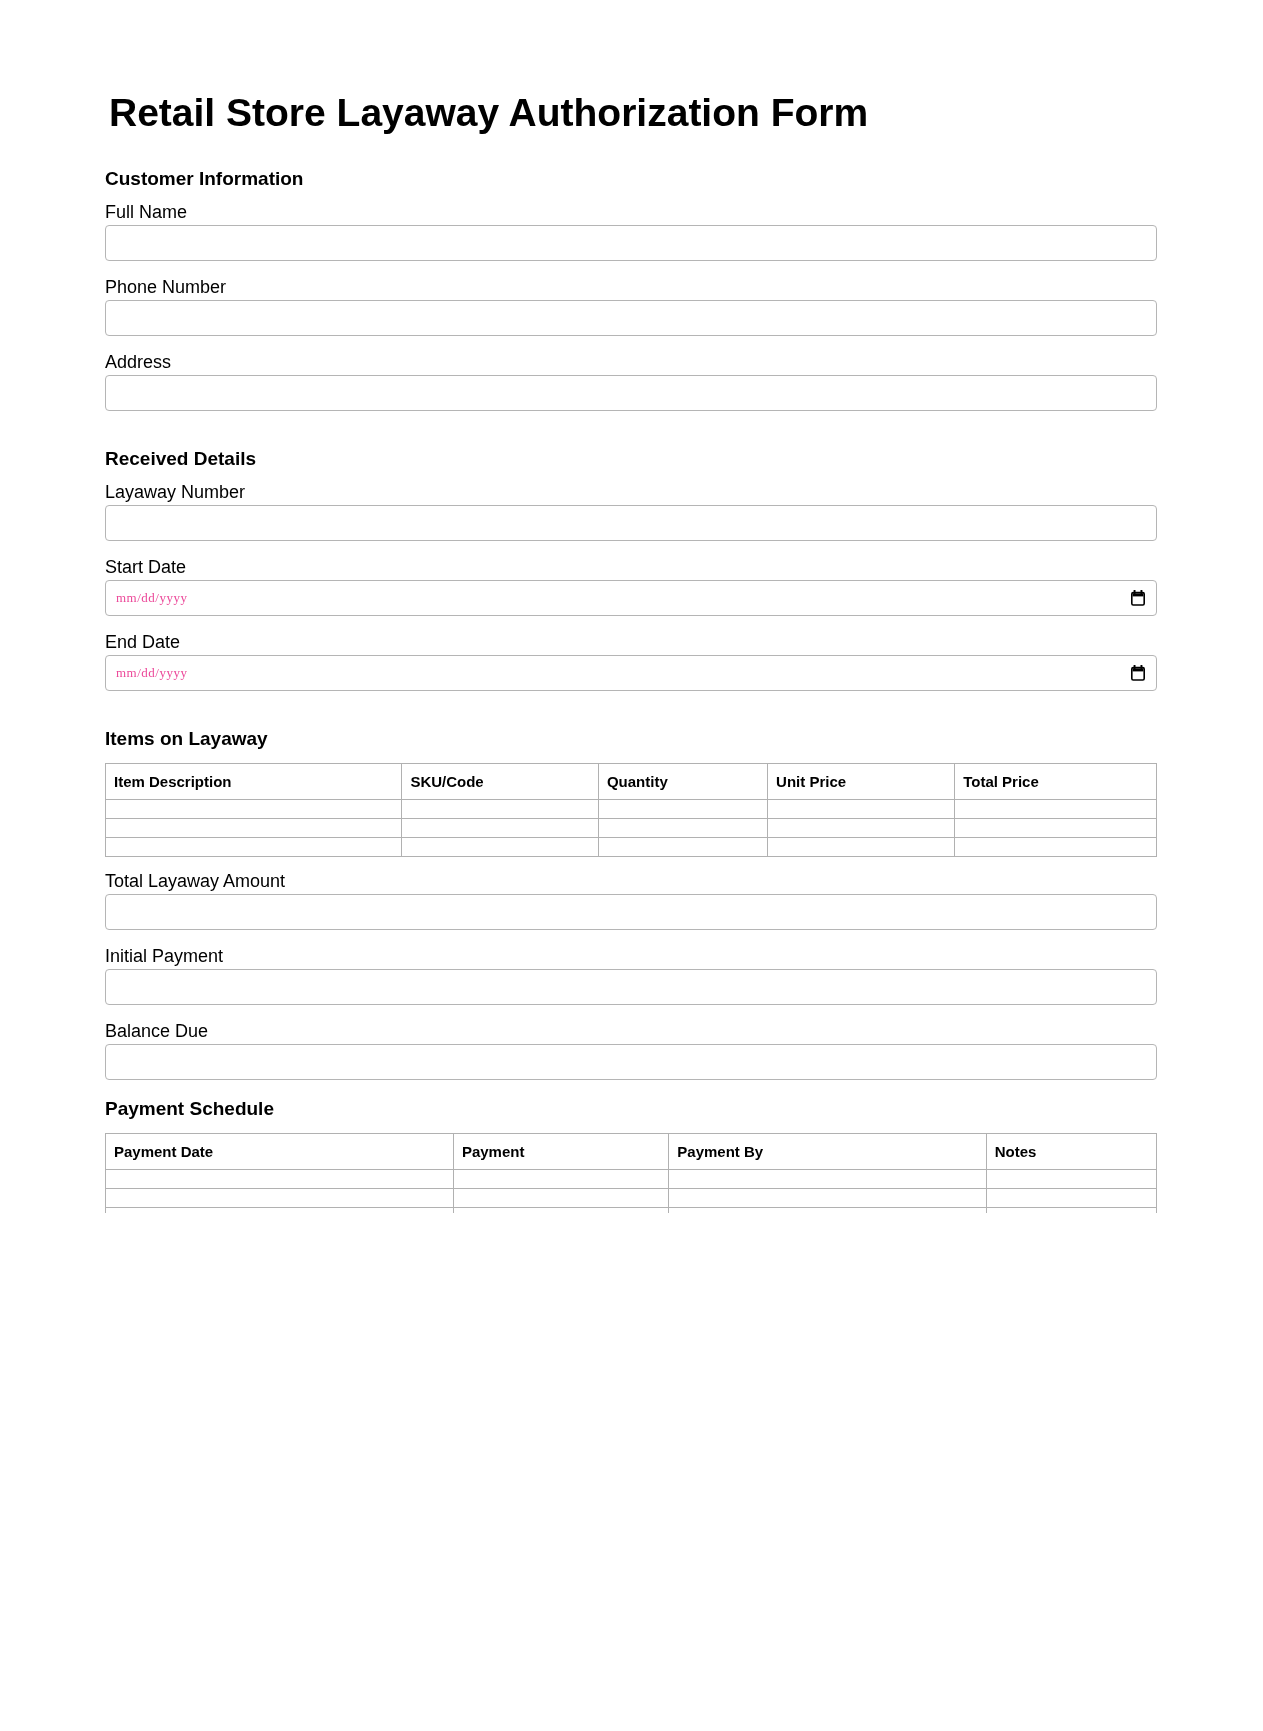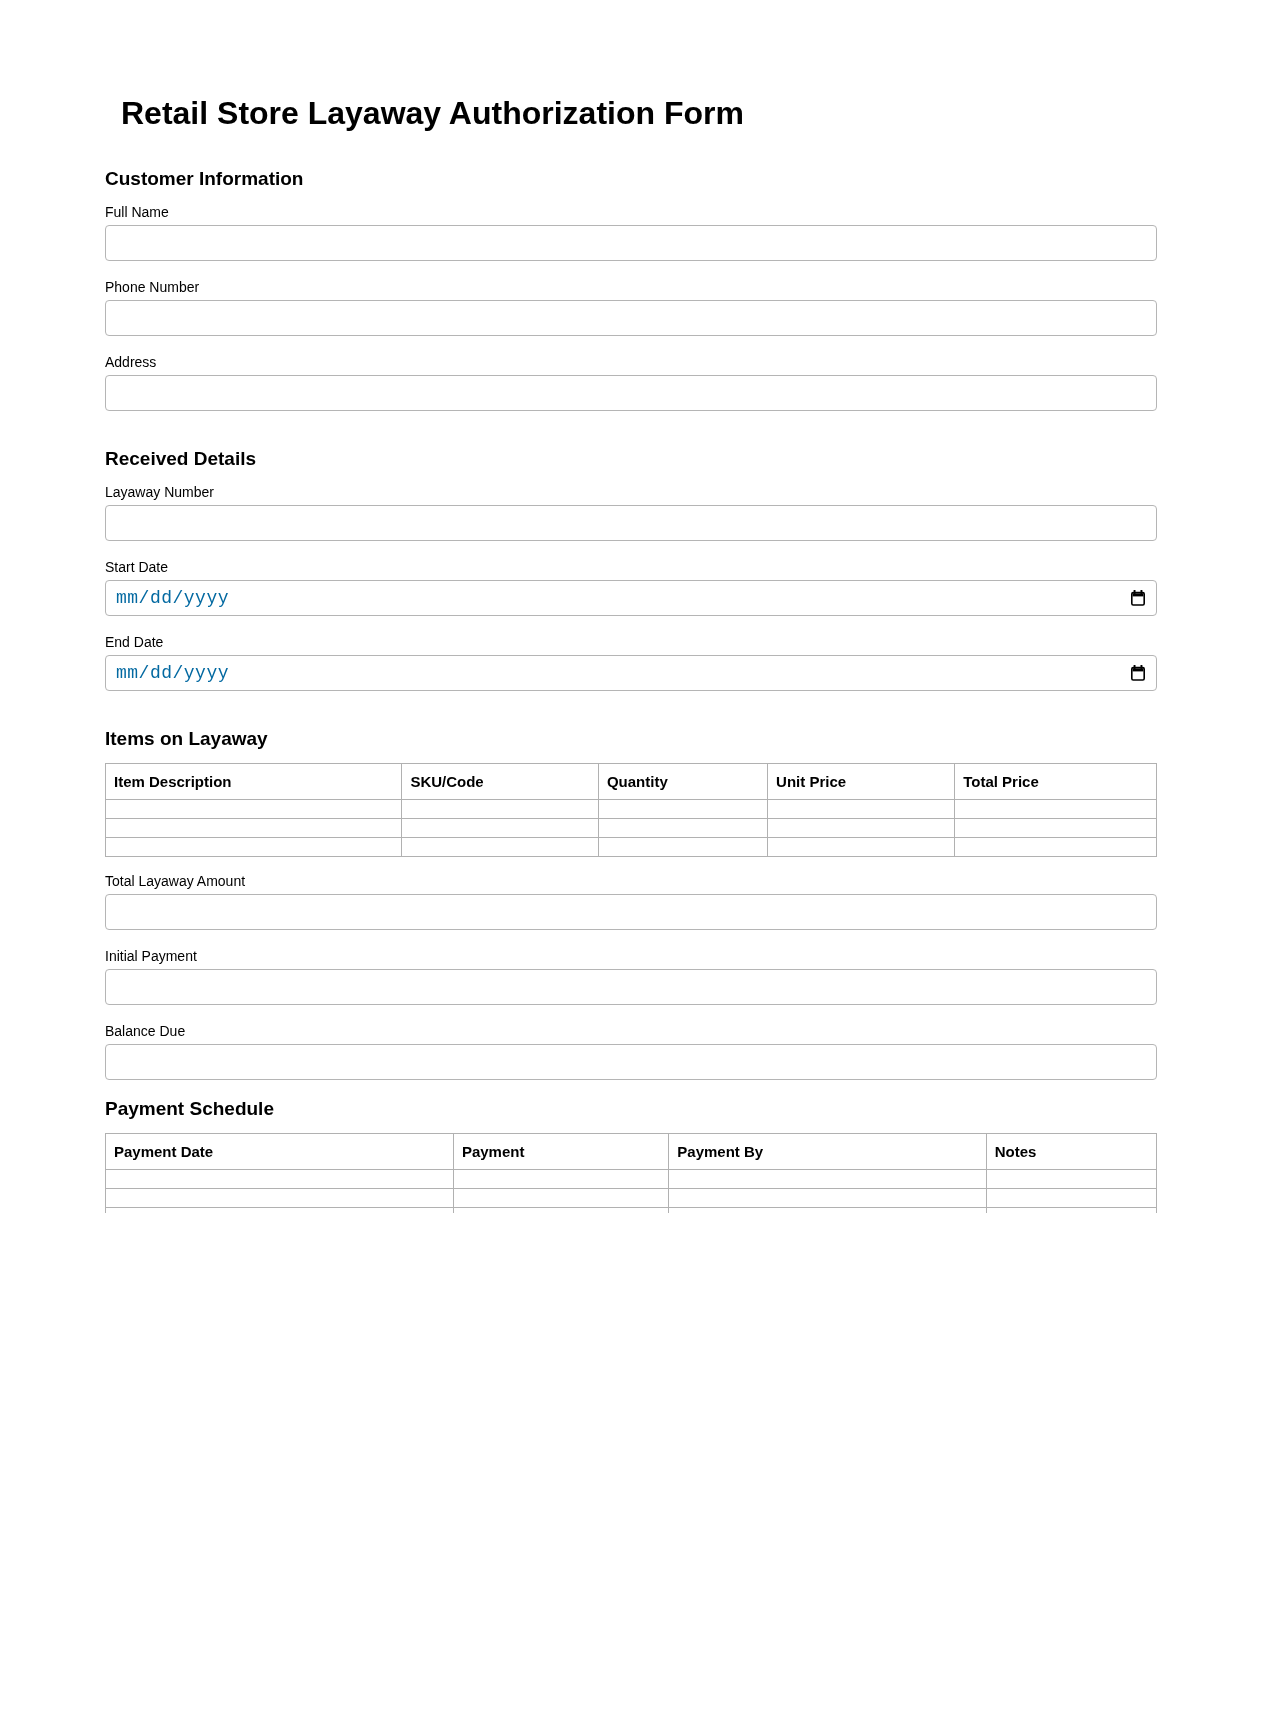--- a/index.html
+++ b/index.html
@@ -7,35 +7,35 @@
     width: 1263px;
     min-height: 1731px;
     background: #ffffff;
     color: #000000;
     font-family: "Liberation Sans", sans-serif;
   }
   .container {
     padding: 95px 106px 0 105px;
   }
   h1.form-title {
-    font-size: 32px;
+    font-size: 39px;
     line-height: 36px;
     font-weight: bold;
-    margin: 0 0 33px 16px;
+    margin: 0 0 33px 4px;
   }
   h3.section-heading {
     font-size: 19px;
     line-height: 23px;
     font-weight: bold;
     margin: 36px 0 13px 0;
   }
   .field { margin-bottom: 17px; }
   .field-label {
     display: block;
-    font-size: 14px;
+    font-size: 18px;
     line-height: 18px;
     margin-bottom: 4px;
   }
   .text-input {
     display: block;
     box-sizing: border-box;
     width: 100%;
     height: 36px;
     background: #ffffff;
     border: 1px solid #b5b5b5;
@@ -53,24 +53,24 @@
     height: 36px;
     background: #ffffff;
     border: 1px solid #b5b5b5;
     border-radius: 4px;
     display: flex;
     align-items: center;
     padding: 0 10px;
     cursor: default;
   }
   .date-value {
-    font-family: Liberation Mono, monospace;
-    font-size: 18px;
+    font-family: Liberation Serif, serif;
+    font-size: 13px;
     letter-spacing: 0.5px;
-    color: #0369a1;
+    color: #ec4899;
   }
   .calendar-icon {
     position: absolute;
     right: 11px;
     top: 50%;
     transform: translateY(-50%);
     width: 14px;
     height: 16px;
     display: block;
   }

